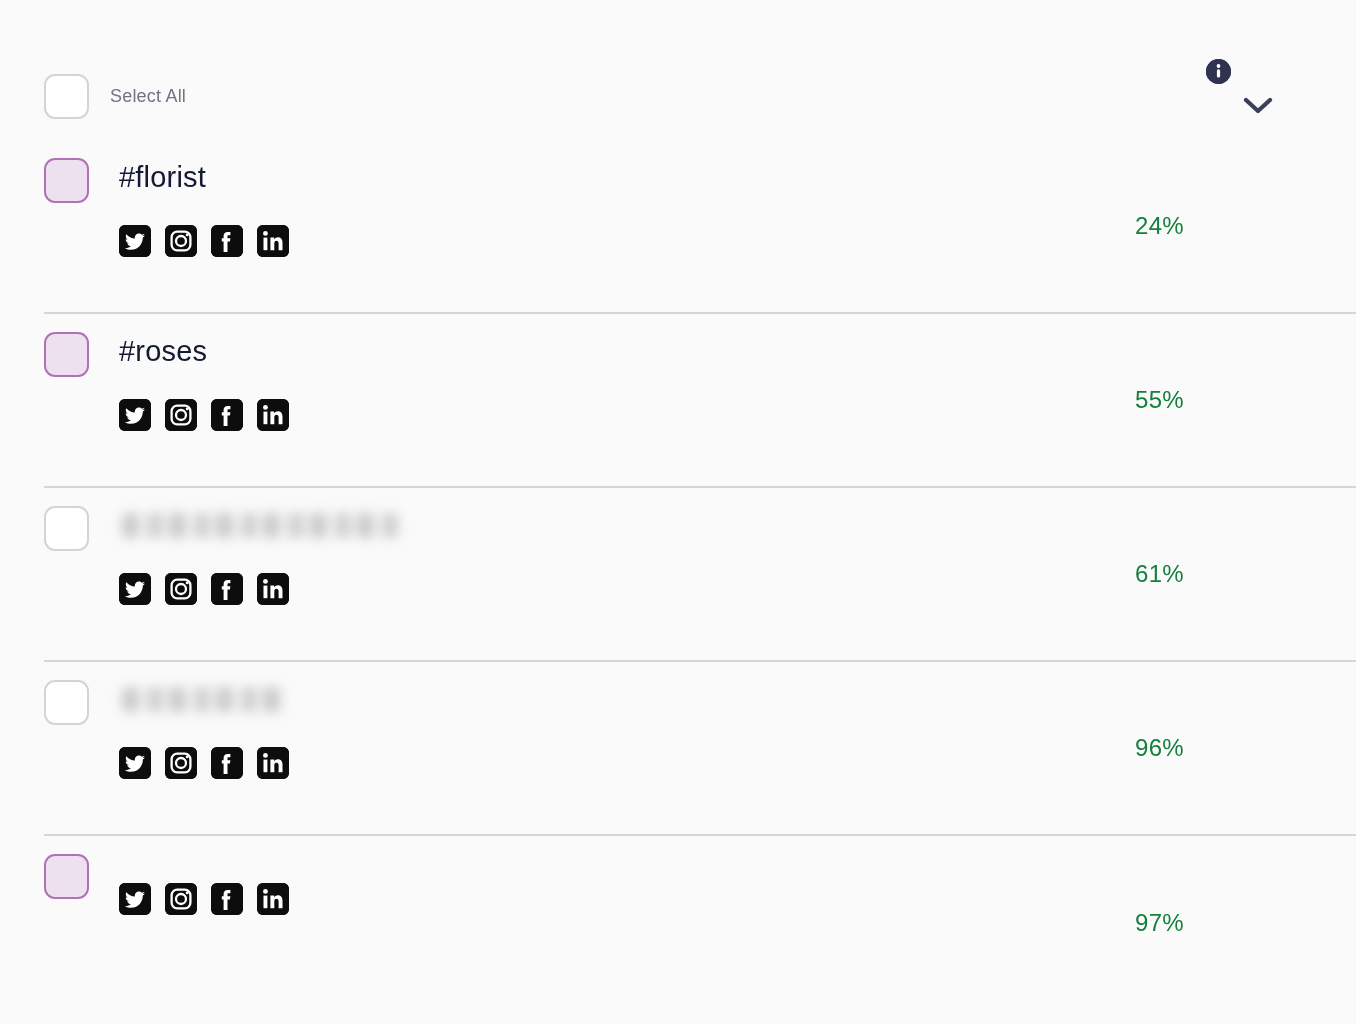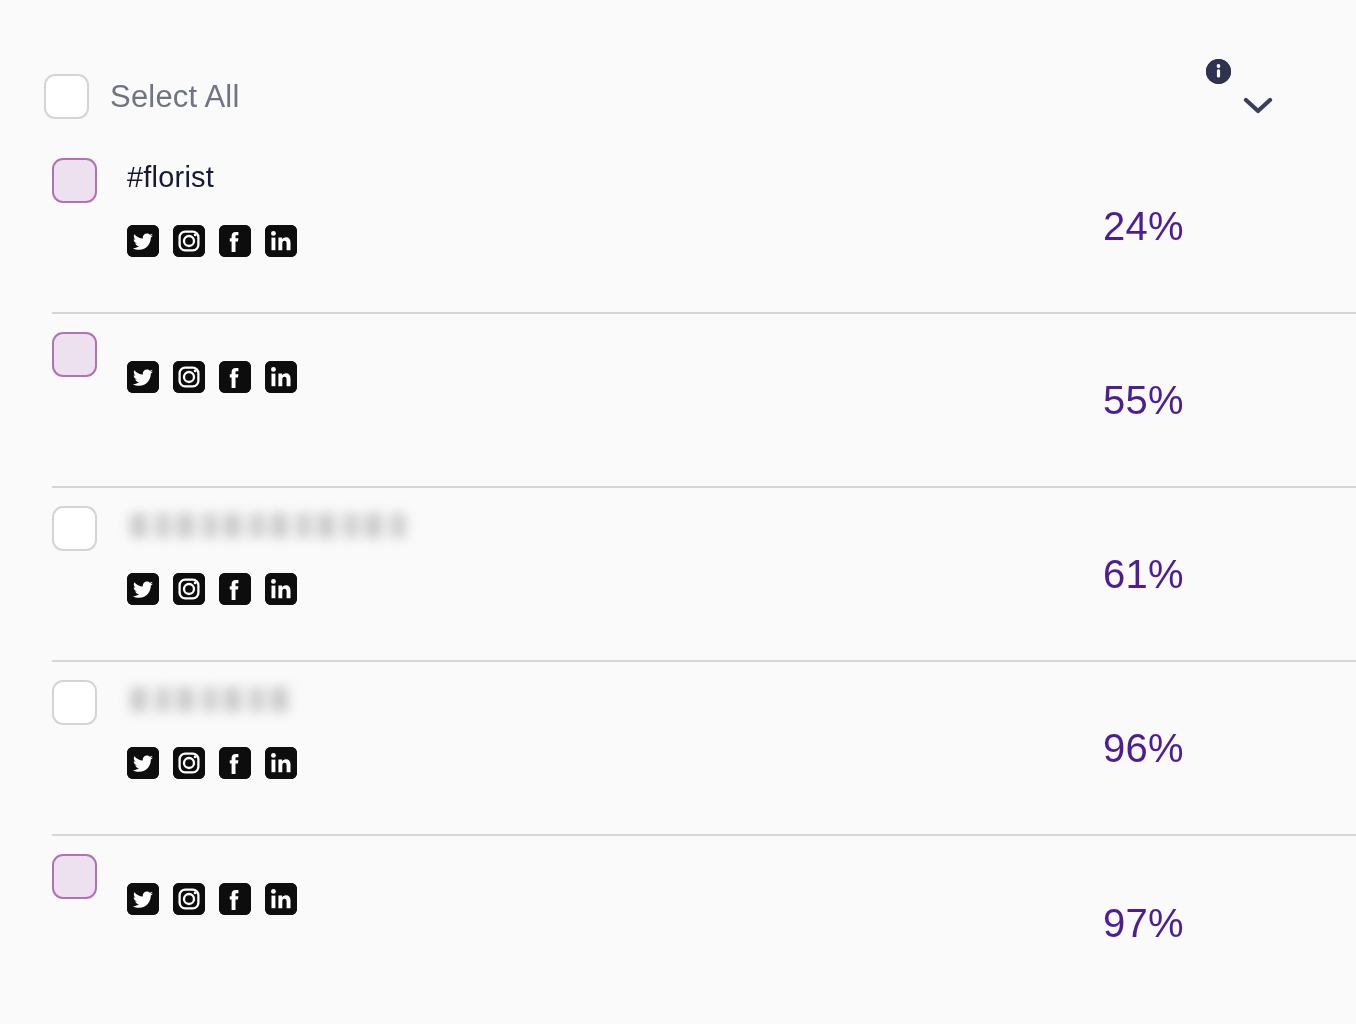--- a/index.html
+++ b/index.html
@@ -42,21 +42,21 @@
     border: 2px solid #d4d4d6;
     flex: 0 0 auto;
   }
 
   .checkbox.selected {
     background: #eee1ef;
     border: 2px solid #b172b4;
   }
 
   .select-all-label {
-    font-size: 31px;
+    font-size: 18px;
     color: #6f7383;
     font-weight: 400;
     letter-spacing: 0.2px;
     white-space: nowrap;
   }
 
   .metric-group {
     position: absolute;
     right: 83px;
     top: 60px;
@@ -93,21 +93,21 @@
 
   .chevron {
     margin-left: 17px;
     margin-top: 36px;
     width: 30px;
     height: 20px;
   }
   .chevron svg { display: block; }
 
   
-  .rows { position: relative; padding-left: 8px; }
+  .rows { position: relative; }
 
   .row {
     position: relative;
     height: 174px;
     border-bottom: 2px solid #d6d6d8;
     margin-left: 44px;
     padding-left: 0;
   }
   .row:last-child { border-bottom: none; }
 
@@ -173,22 +173,22 @@
     align-items: center;
     justify-content: center;
   }
   .social-icon svg { display: block; }
 
   .pct {
     position: absolute;
     right: 172px;
     top: 50%;
     transform: translateY(-50%);
-    font-size: 40px;
-    color: #4c1d95;
+    font-size: 24px;
+    color: #15803d;
     letter-spacing: 0.3px;
     white-space: nowrap;
   }
 </style>
 </head>
 <body>
 
 <div class="panel">
 
   <div class="list-header">
@@ -254,20 +254,21 @@
               </span>
             </div>
           </div>
         </div>
         <div class="pct">24%</div>
       </div>
       <div class="row">
         <div class="row-main">
           <div class="checkbox selected"></div>
           <div class="tag-block">
+            <div class="tag-name">#roses</div>
             <div class="socials">
               <span class="social-icon">
                 <svg width="32" height="32" viewBox="0 0 32 32">
                   <rect width="32" height="32" rx="6" fill="#0d0d0d"></rect>
                   <path fill="#ffffff" d="M26 10.4c-.7.3-1.5.5-2.3.6.8-.5 1.5-1.3 1.8-2.2-.8.5-1.6.8-2.6 1-.7-.8-1.8-1.3-3-1.3-2.3 0-4.1 1.8-4.1 4.1 0 .3 0 .6.1.9-3.4-.2-6.5-1.8-8.5-4.3-.4.6-.6 1.3-.6 2.1 0 1.4.7 2.7 1.8 3.4-.7 0-1.3-.2-1.9-.5 0 2 1.4 3.7 3.3 4.1-.3.1-.7.1-1.1.1-.3 0-.5 0-.8-.1.5 1.6 2 2.8 3.8 2.9-1.4 1.1-3.2 1.8-5.1 1.8-.3 0-.7 0-1-.1 1.8 1.2 4 1.9 6.3 1.9 7.6 0 11.7-6.3 11.7-11.7v-.5c.8-.6 1.5-1.3 2.2-2.2z"></path>
                 </svg>
               </span>
               <span class="social-icon">
                 <svg width="32" height="32" viewBox="0 0 32 32">
                   <rect width="32" height="32" rx="6" fill="#0d0d0d"></rect>

